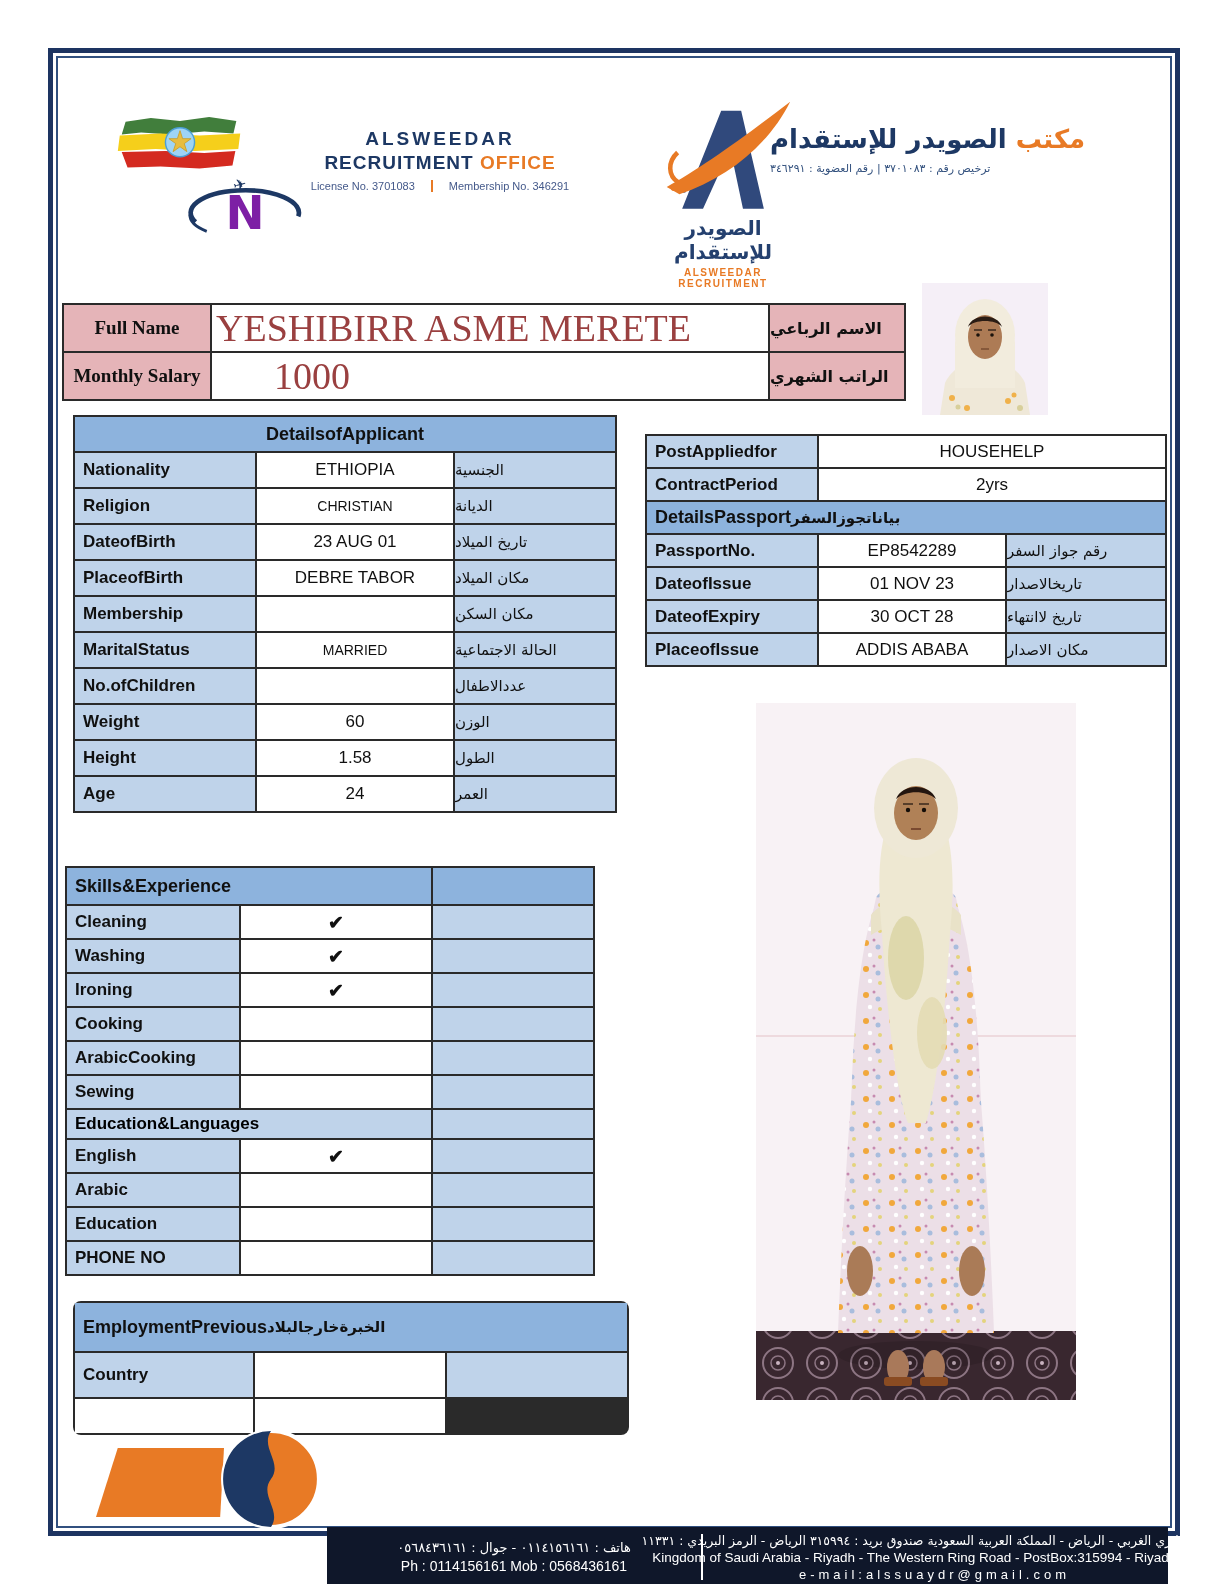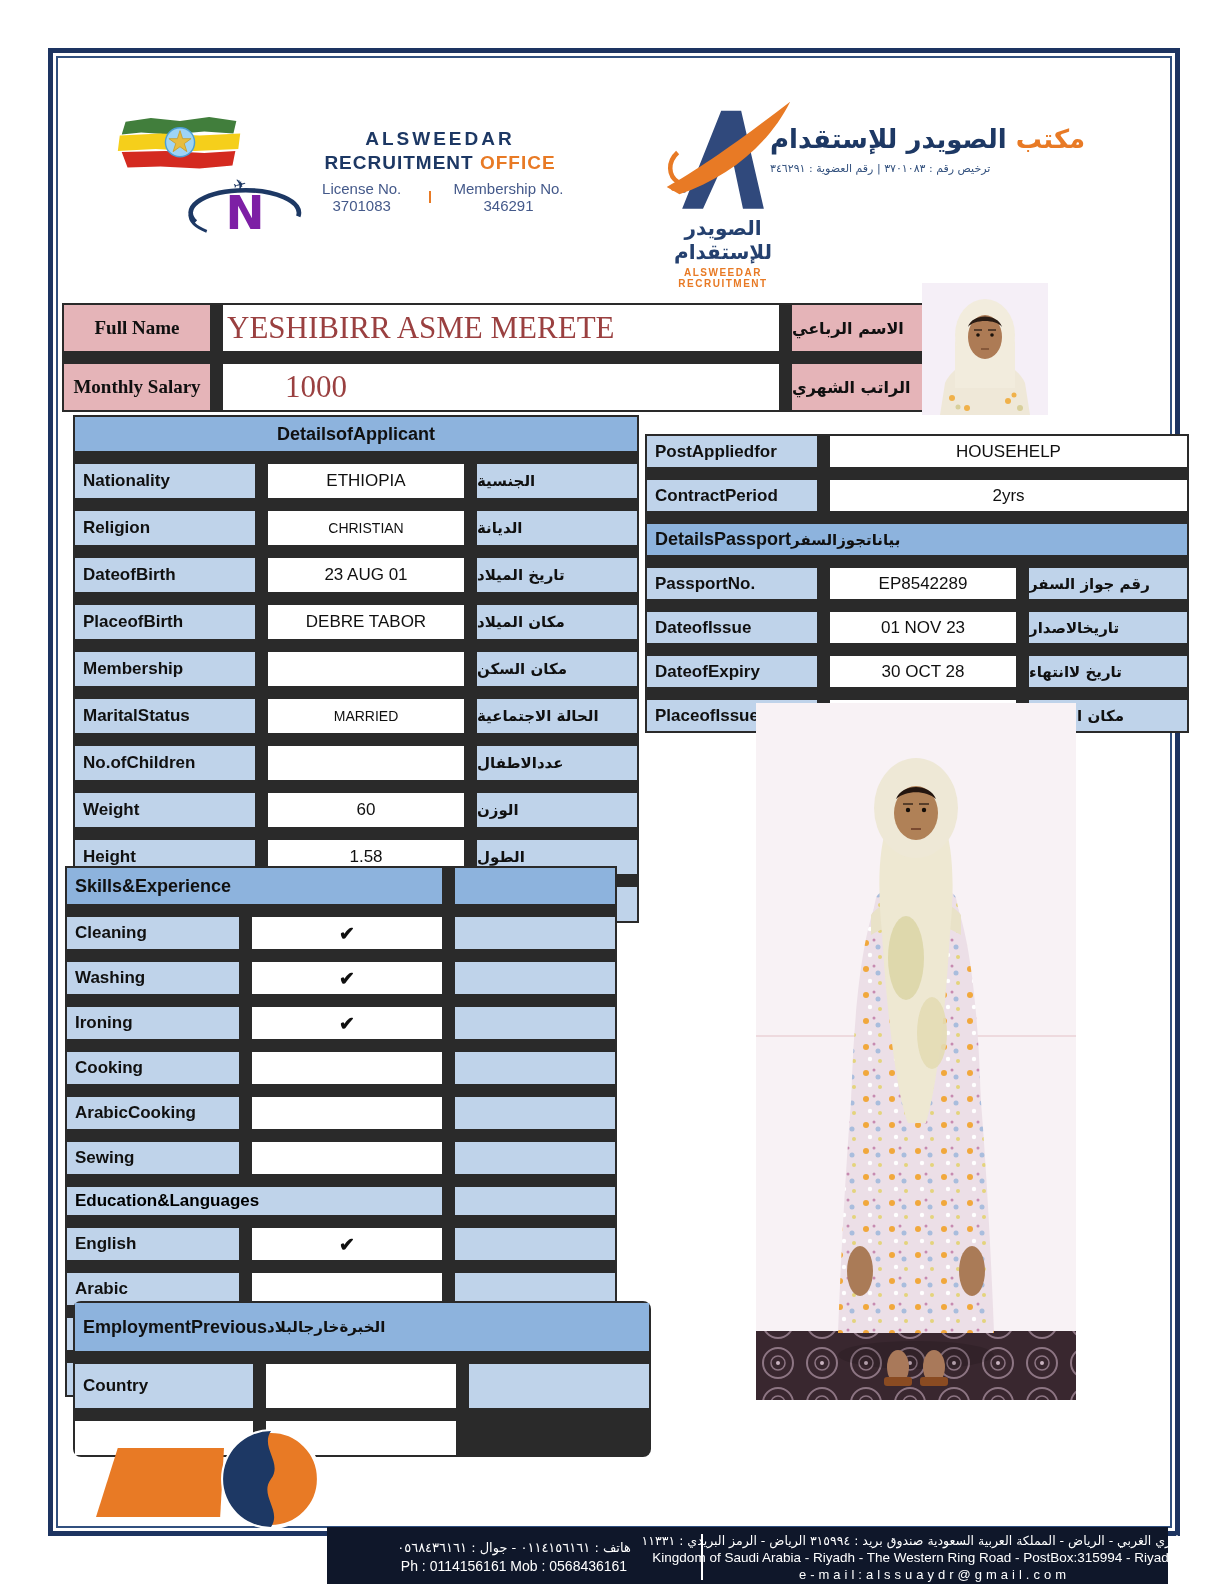--- a/index.html
+++ b/index.html
@@ -11,54 +11,54 @@
     border:5px solid #1d3461;}
   .page-border-inner{position:absolute;inset:3px;border:2px solid #31507f;}
 
   
   .flag-logo{position:absolute;left:112px;top:112px;width:136px;height:78px;}
   .n-logo{position:absolute;left:175px;top:174px;width:140px;height:68px;}
   .office-title{position:absolute;left:300px;top:128px;width:280px;text-align:center;}
   .ot-line1{font-weight:bold;font-size:19px;letter-spacing:3px;color:#1d3864;}
   .ot-line2{font-weight:bold;font-size:19px;letter-spacing:1px;color:#1d3864;margin-top:2px;}
   .ot-line2 .office-word{color:#e87a25;}
-  .ot-line3{font-size:15px;color:#44598a;margin-top:6px;display:flex;justify-content:center;align-items:center;gap:6px;}
+  .ot-line3{font-size:11px;color:#44598a;margin-top:6px;display:flex;justify-content:center;align-items:center;gap:16px;}
   .ot-divider{width:2px;height:12px;background:#e87a25;display:inline-block;}
   .a-logo-block{position:absolute;left:638px;top:98px;width:170px;text-align:center;}
   .a-logo-ar{font-family:"DejaVu Sans",sans-serif;font-weight:bold;font-size:20px;color:#24406f;margin-top:-4px;}
   .a-logo-en{font-size:10px;color:#e87a25;letter-spacing:1.5px;font-weight:bold;margin-top:3px;}
   .ar-title-block{position:absolute;left:770px;top:124px;width:320px;direction:rtl;text-align:left;font-family:"DejaVu Sans",sans-serif;}
   .ar-title-main{font-size:26px;font-weight:bold;color:#1d3864;}
   .ar-title-main .office-word-ar{color:#e87a25;}
   .ar-title-sub{font-size:11px;color:#33517e;margin-top:8px;}
 
   
-  .tbl{position:absolute;display:grid;background:#2a2a2a;gap:13px;padding:2px;}
+  .tbl{position:absolute;display:grid;background:#2a2a2a;gap:2px;padding:2px;}
   .cell{display:flex;align-items:center;min-width:0;overflow:hidden;}
   .cl{background:#bfd3ea;padding-left:8px;font-weight:bold;font-size:17px;color:#101010;}
   .cv{background:#fff;justify-content:center;font-size:17px;color:#101010;}
   .cv.big{font-size:14px;text-align:right;}
-  .ca{background:#bfd3ea;justify-content:flex-end;padding-right:9px;font-weight:bold;font-size:15px;
+  .ca{background:#bfd3ea;justify-content:flex-end;padding-right:9px;font-weight:normal;font-size:15px;
       color:#101010;font-family:"DejaVu Sans",sans-serif;direction:rtl;}
   .ch{background:#8db3dd;padding-left:8px;font-weight:bold;font-size:18px;color:#101010;}
   .ch.center{justify-content:center;padding-left:0;}
   .cb{background:#bfd3ea;}
   .cw{background:#fff;}
   .span2{grid-column:span 2;}
   .span3{grid-column:span 3;}
   .ck{font-weight:bold;font-size:19px;}
   .ar-inline{font-family:"DejaVu Sans",sans-serif;font-size:15px;font-weight:bold;}
 
   
   .name-tbl{left:62px;top:303px;grid-template-columns:146px 556px 134px;grid-template-rows:46px 46px;}
   .pinkl{background:#e5b4b8;justify-content:center;font-family:"Liberation Serif",serif;
          font-weight:bold;font-size:19px;color:#101010;}
   .pinka{background:#e5b4b8;justify-content:flex-end;padding-right:8px;font-weight:bold;font-size:16px;
          color:#101010;font-family:"DejaVu Sans",sans-serif;direction:rtl;}
-  .name-val{background:#fff;font-family:"Liberation Serif",serif;font-size:31px;color:#9a4040;
+  .name-val{background:#fff;font-family:"Liberation Serif",serif;font-size:38px;color:#9a4040;
             justify-content:flex-start;padding-left:4px;}
   .salary-val{padding-left:62px;}
 
   
   .details-tbl{left:73px;top:415px;grid-template-columns:180px 196px 160px;grid-template-rows:repeat(11,34px);}
   .app-tbl{left:645px;top:434px;grid-template-columns:170px 186px 158px;grid-template-rows:repeat(7,31px);}
   .skills-tbl{left:65px;top:866px;grid-template-columns:172px 190px 160px;
       grid-template-rows:36px 32px 32px 32px 32px 32px 32px 28px 32px 32px 32px 32px;}
   .edu-head{background:#bfd3ea;padding-left:8px;font-weight:bold;font-size:17px;}
   .emp-tbl{left:73px;top:1301px;grid-template-columns:178px 190px 180px;grid-template-rows:48px 44px 34px;border-radius:8px;}

